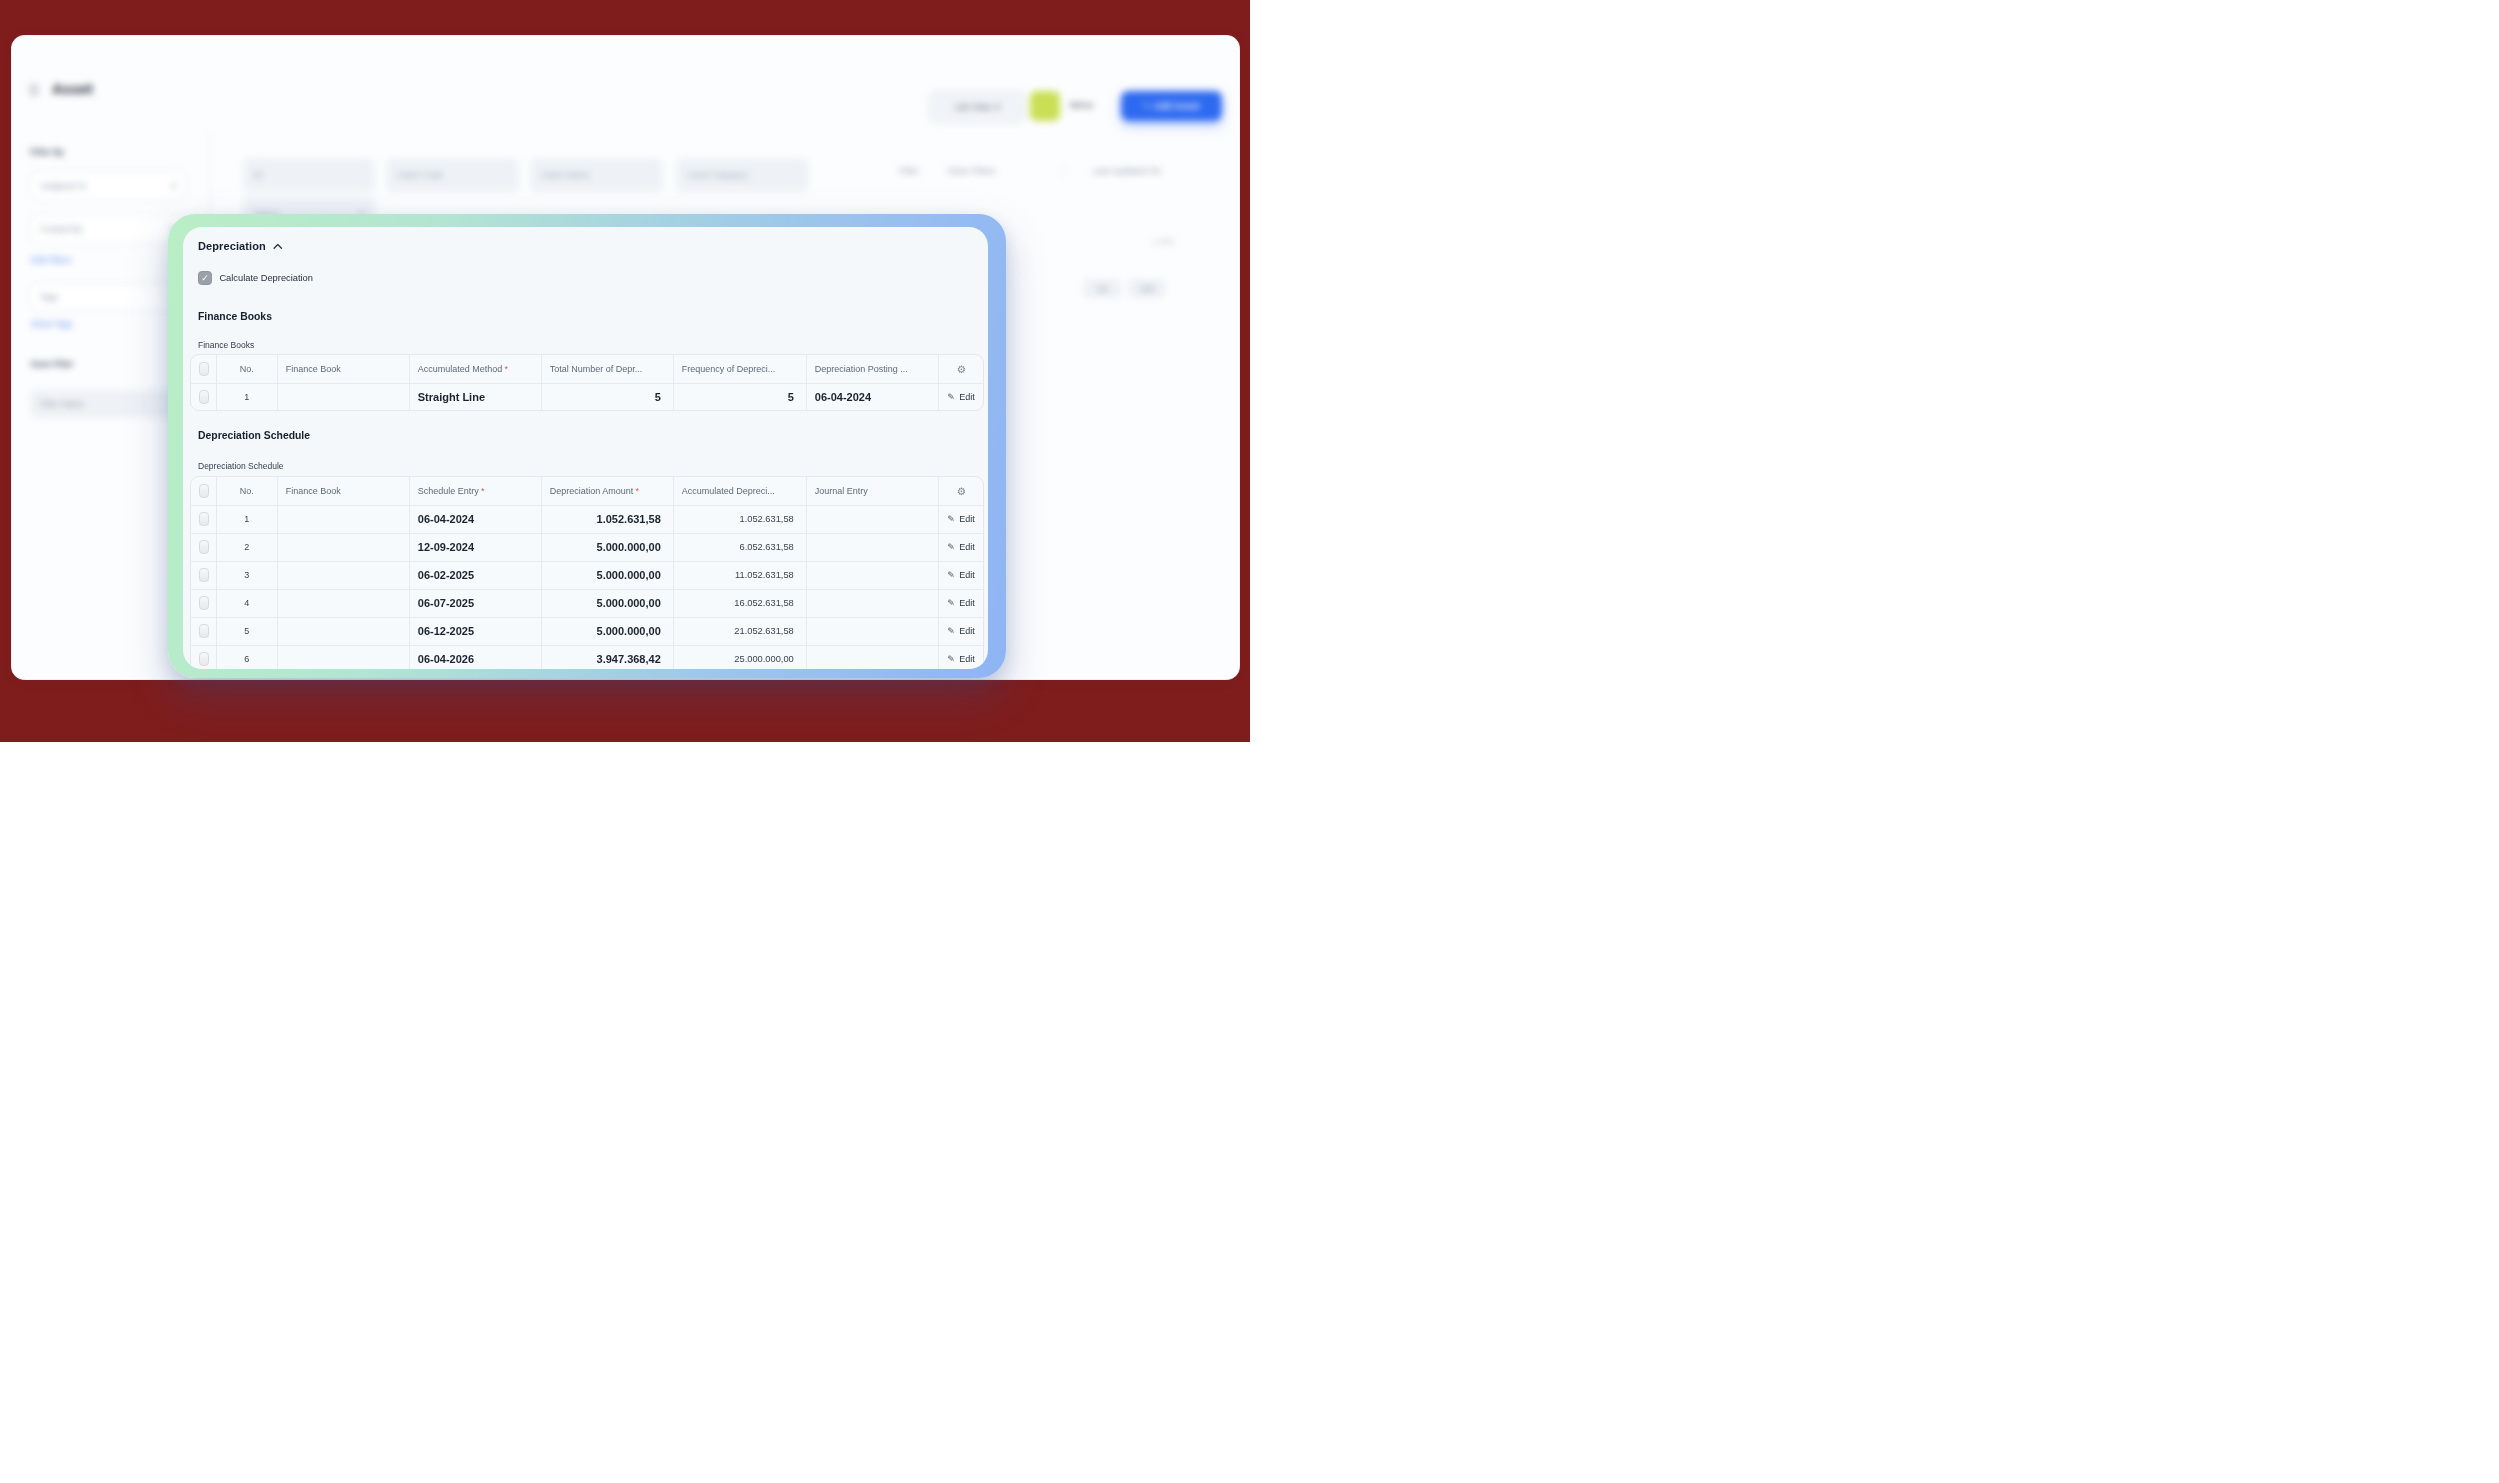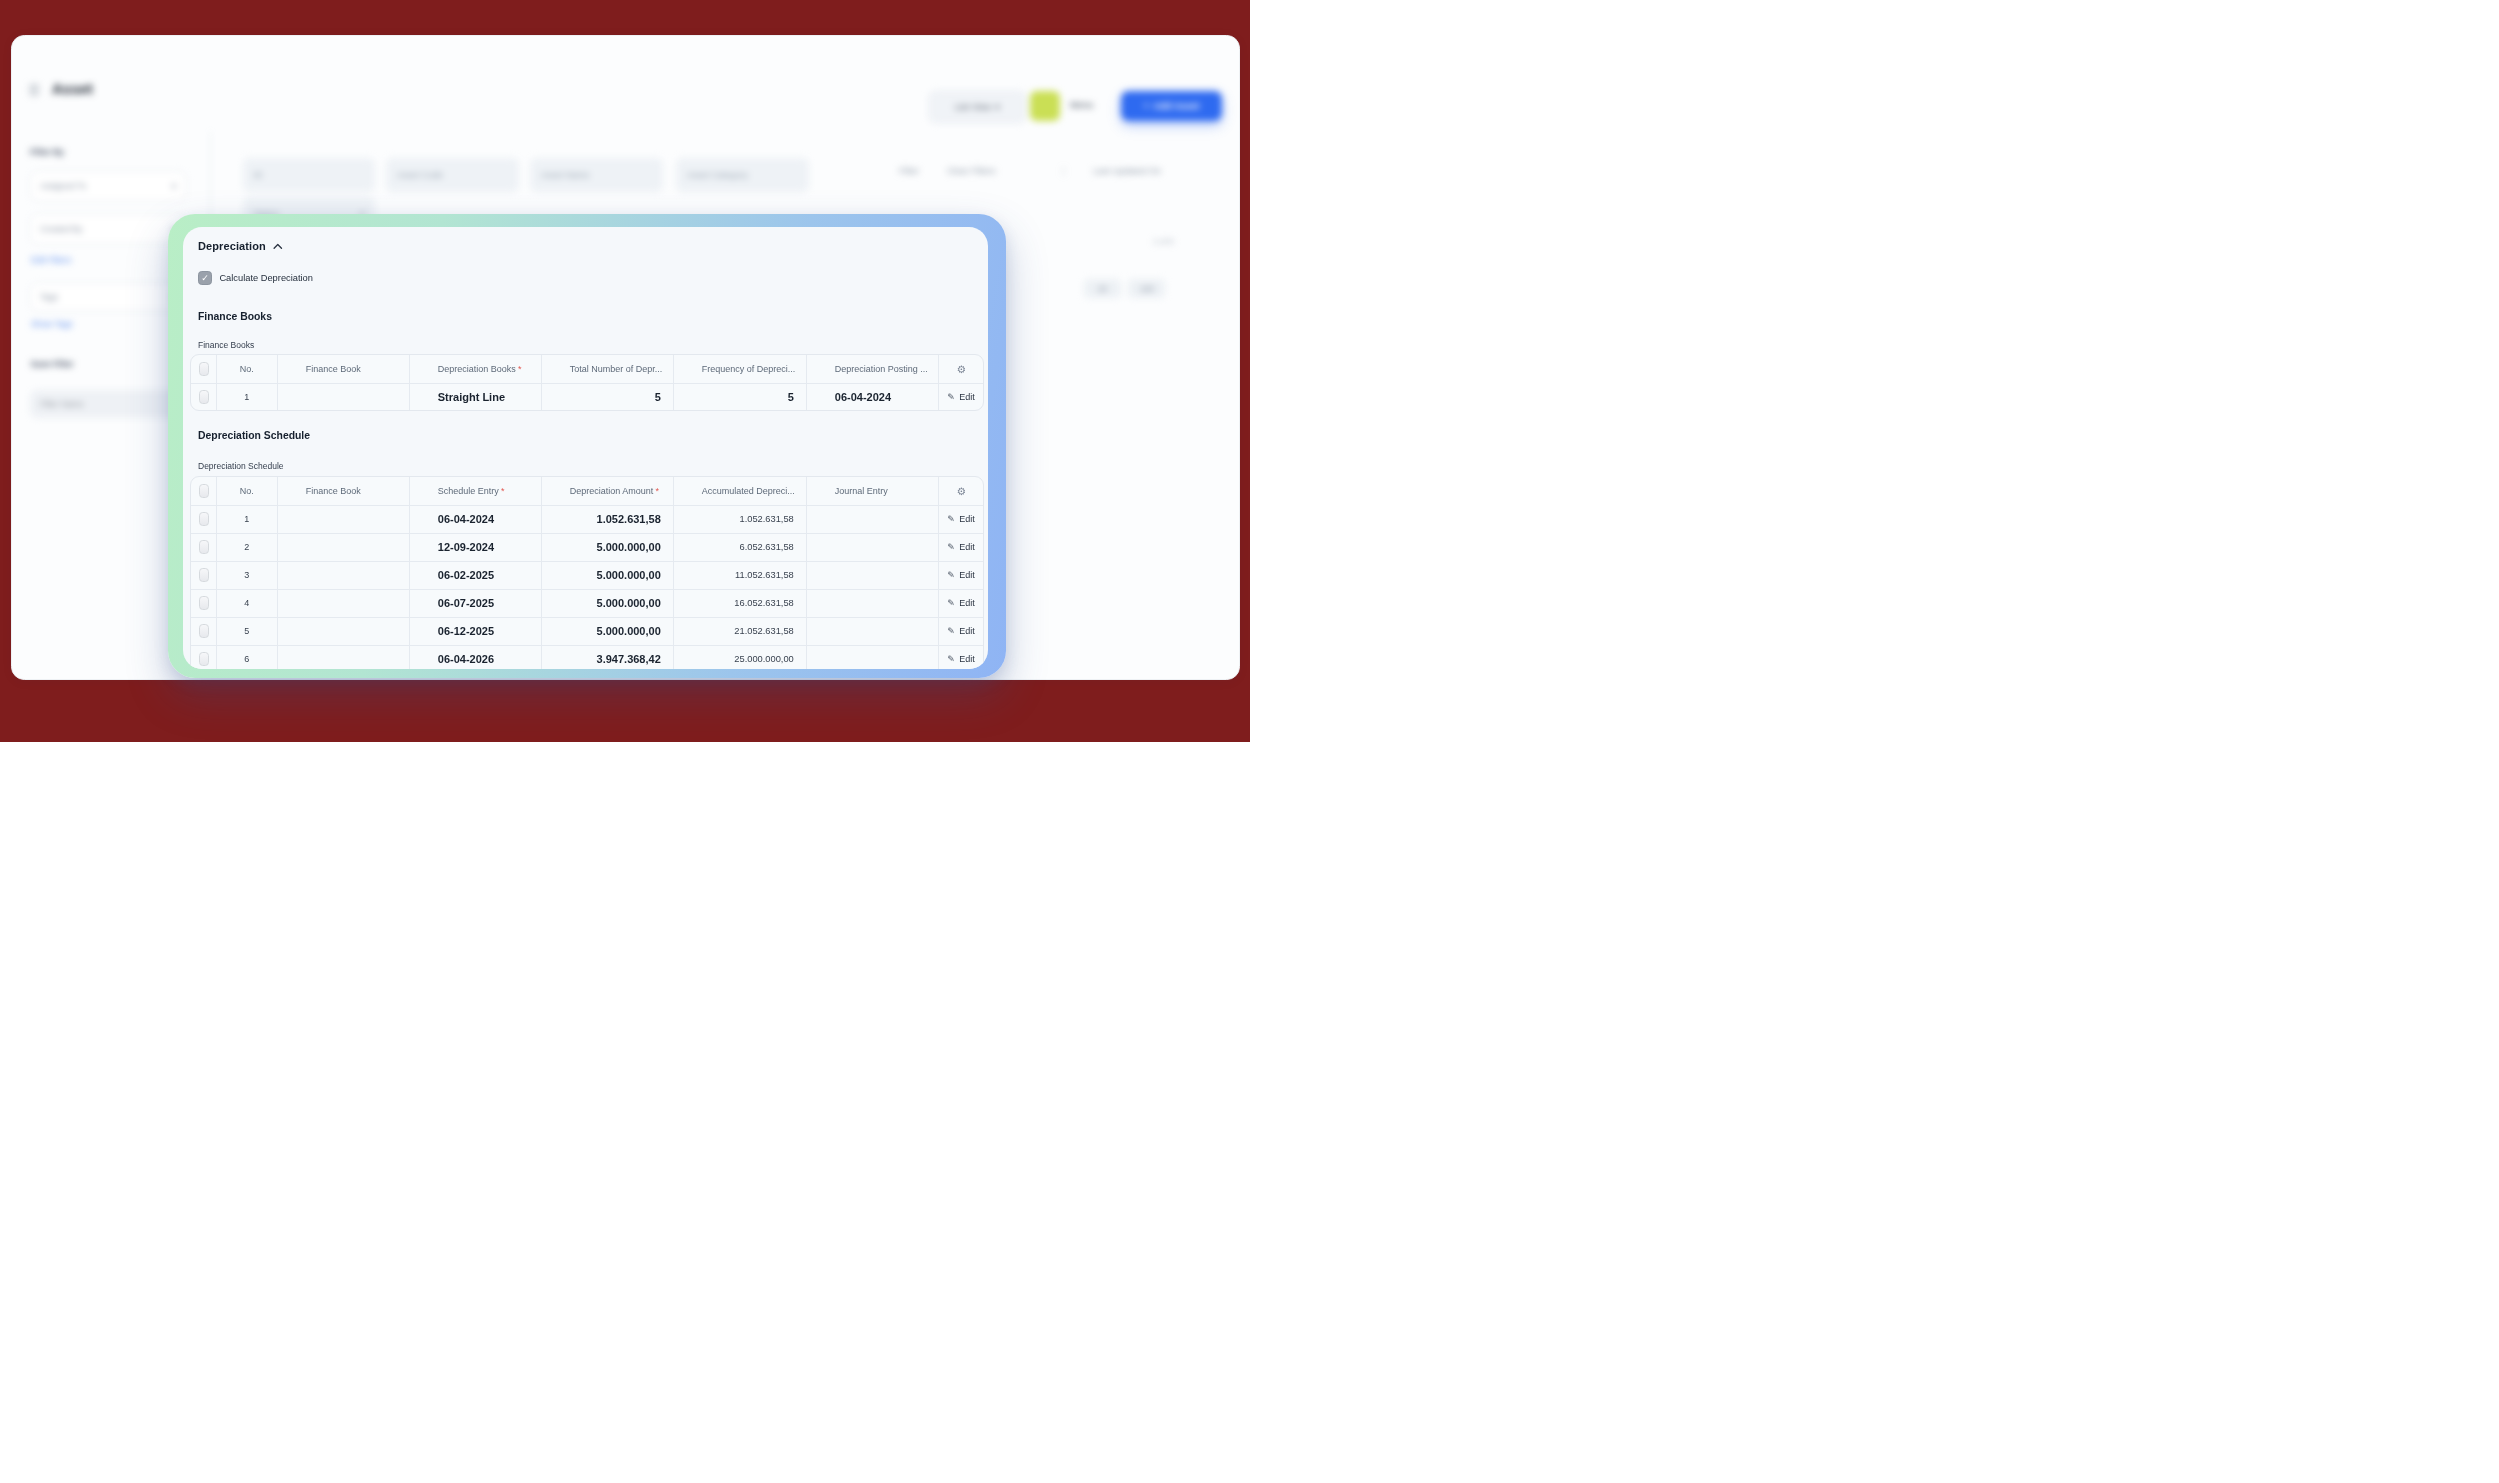--- a/index.html
+++ b/index.html
@@ -57,21 +57,21 @@
   .section-h{font-size:10.4px;font-weight:700;color:#16202e;}
   .table-label{font-size:8.5px;color:#333d4c;}
 
   .grid-table{width:792px;border:0.7px solid #e3e8ee;border-radius:9px;overflow:hidden;background:#f7fafc;}
   .trow{display:grid;grid-template-columns:24.4px 61px 132px 132px 132px 133px 132px minmax(0,1fr);}
   .trow + .trow{border-top:0.7px solid #e5eaf0;}
   .tcell{display:flex;align-items:center;box-sizing:border-box;min-width:0;}
   .tcell + .tcell{border-left:0.7px solid #e5eaf0;}
   .h38{height:28px;} .h35{height:26px;} .h37{height:27px;}
   .th{font-size:9px;color:#5e6a79;white-space:nowrap;overflow:hidden;}
-  .pad-l{padding-left:28px;text-align:right;} .pad-r{justify-content:flex-end;padding-right:12px;}
+  .pad-l{padding-left:8px;text-align:right;} .pad-r{justify-content:flex-end;padding-right:12px;}
   .center{justify-content:center;}
   .bold-cell{font-size:11px;font-weight:700;color:#1a232f;white-space:nowrap;}
   .reg-cell{font-size:9.3px;color:#39424f;white-space:nowrap;}
   .no-cell{font-size:9px;color:#39424f;}
   .req{color:#e2574f;margin-left:2.2px;}
   .row-check{width:8.1px;height:12px;border-radius:3.7px;border:0.7px solid #d6dade;
     background:linear-gradient(#f6f7f9,#e7e9ed);}
   .gear{font-size:10.4px;color:#7a8494;}
   .edit-btn{display:flex;align-items:center;gap:4.4px;font-size:9px;color:#2b3442;}
   .pencil{font-size:9px;color:#4a5462;}
@@ -171,21 +171,21 @@
         <span class="abs table-label" style="left:15px;top:113px;">Finance Books</span>
 
         <div class="abs grid-table" style="left:7.4px;top:127px;">
           <div class="trow">
             <div class="tcell h38 center">
                 <span class="row-check"></span>
               </div>
             <div class="tcell h38 th center">No.</div>
             <div class="tcell h38 th pad-l">Finance Book</div>
             <div class="tcell h38 th pad-l">
-                <span>Depreciation Books</span>
+                <span>Accumulated Method</span>
                 <span class="req">*</span>
               </div>
             <div class="tcell h38 th pad-l">Total Number of Depr...</div>
             <div class="tcell h38 th pad-l">Frequency of Depreci...</div>
             <div class="tcell h38 th pad-l">Depreciation Posting ...</div>
             <div class="tcell h38 center">
                 <span class="gear">⚙</span>
               </div>
           </div>
           <div class="trow">

